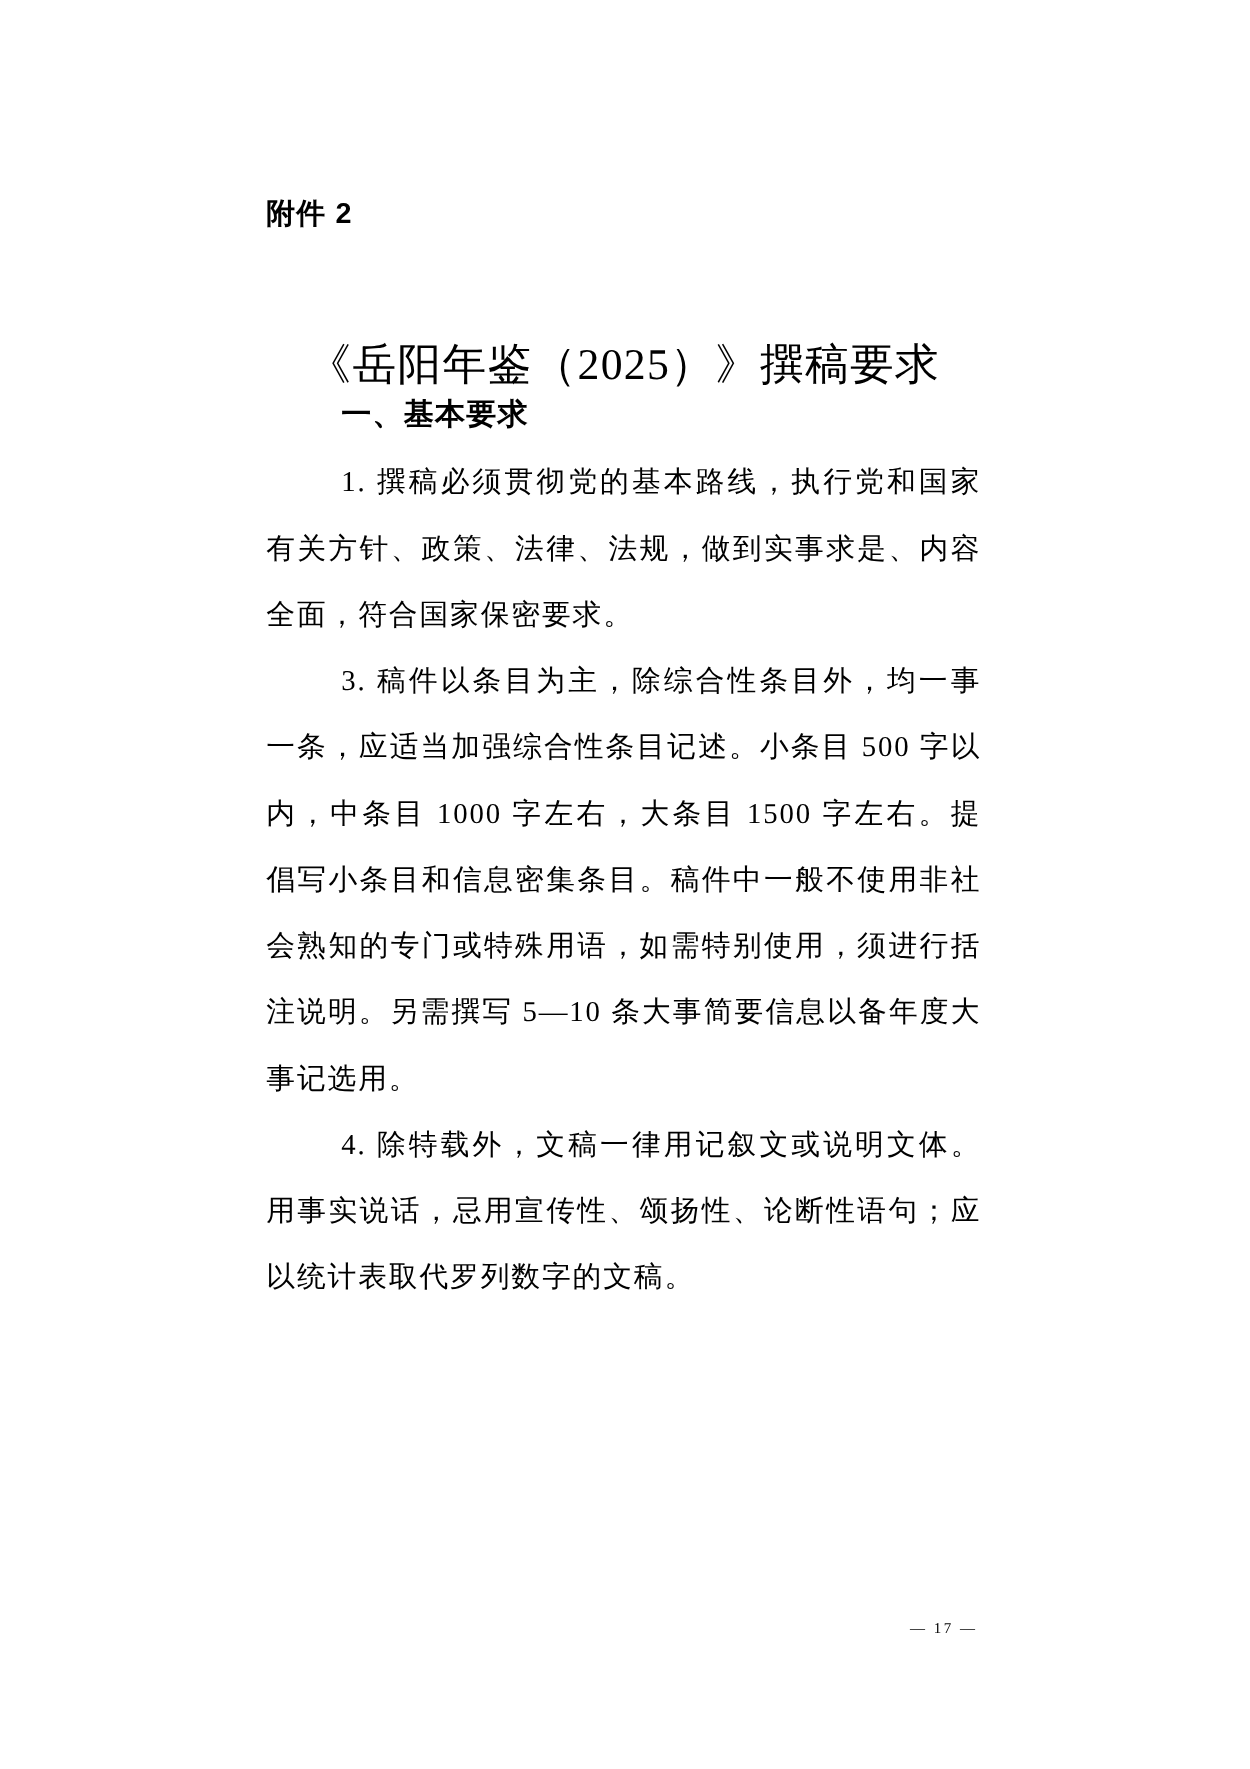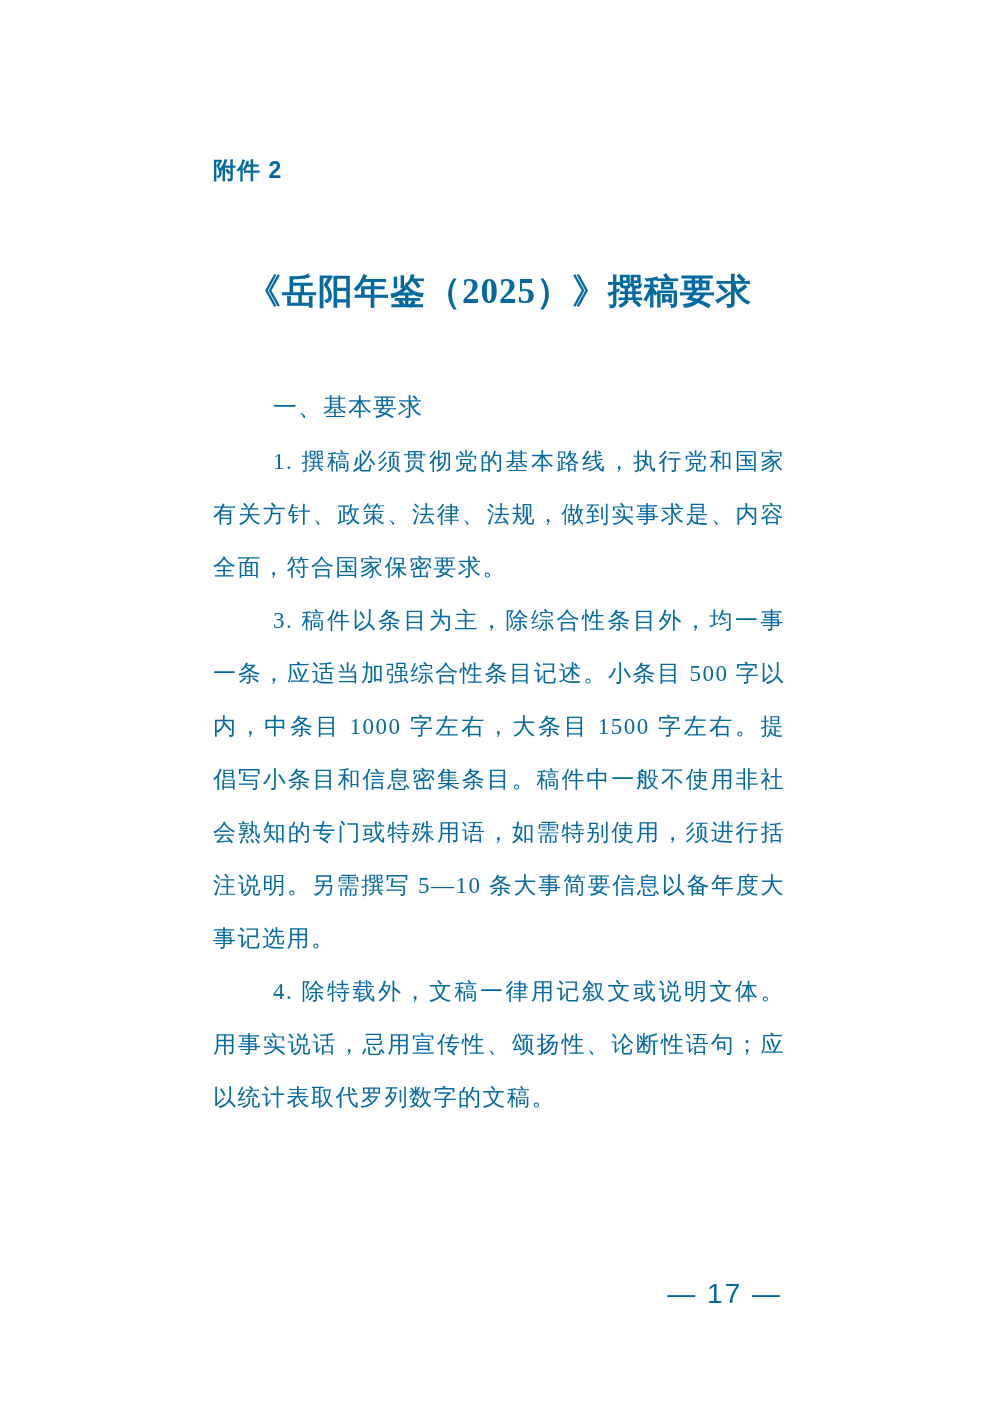--- a/index.html
+++ b/index.html
@@ -7,47 +7,46 @@
   html, body {
     background: #ffffff;
   }
 
   .page {
     position: relative;
     width: 860px;
     height: 1415px;
     margin: 0 auto;
     background: #ffffff;
-    color: #0369a1;
+    color: #000000;
     font-family: "Liberation Serif", "DejaVu Serif", serif;
     padding: 155px 145px 0 143px;
     overflow: hidden;
   }
 
   .attachment-label {
     font-family: "Liberation Sans", "DejaVu Sans", sans-serif;
     font-weight: bold;
     font-size: 23px;
     letter-spacing: 1px;
   }
 
   .doc-title {
     margin-top: 82px;
     text-align: center;
     font-family: "Liberation Serif", "DejaVu Serif", serif;
-    font-weight: bold;
+    font-weight: normal;
     font-size: 35px;
     letter-spacing: 1px;
     white-space: nowrap;
   }
 
   .section-heading {
-    margin-top: 76px;
     font-family: "Liberation Sans", "DejaVu Sans", sans-serif;
-    font-weight: normal;
+    font-weight: bold;
     font-size: 24px;
     text-indent: 60px;
     letter-spacing: 1px;
   }
 
   .body-text {
     margin-top: 12px;
   }
 
   .para {
@@ -56,23 +55,23 @@
     text-align: justify;
     text-justify: inter-character;
     text-indent: 60px;
     letter-spacing: 1.5px;
   }
 
   .page-number {
     position: absolute;
     right: 148px;
     bottom: 105px;
-    font-size: 28px;
+    font-size: 12px;
     letter-spacing: 2px;
-    font-family: Liberation Sans, sans-serif;
+    font-family: Liberation Serif, serif;
   }
 </style>
 </head>
 <body>
 
 <div class="page">
 
   <div class="attachment-label">附件 2</div>
 
   <h1 class="doc-title">《岳阳年鉴（2025）》撰稿要求</h1>

